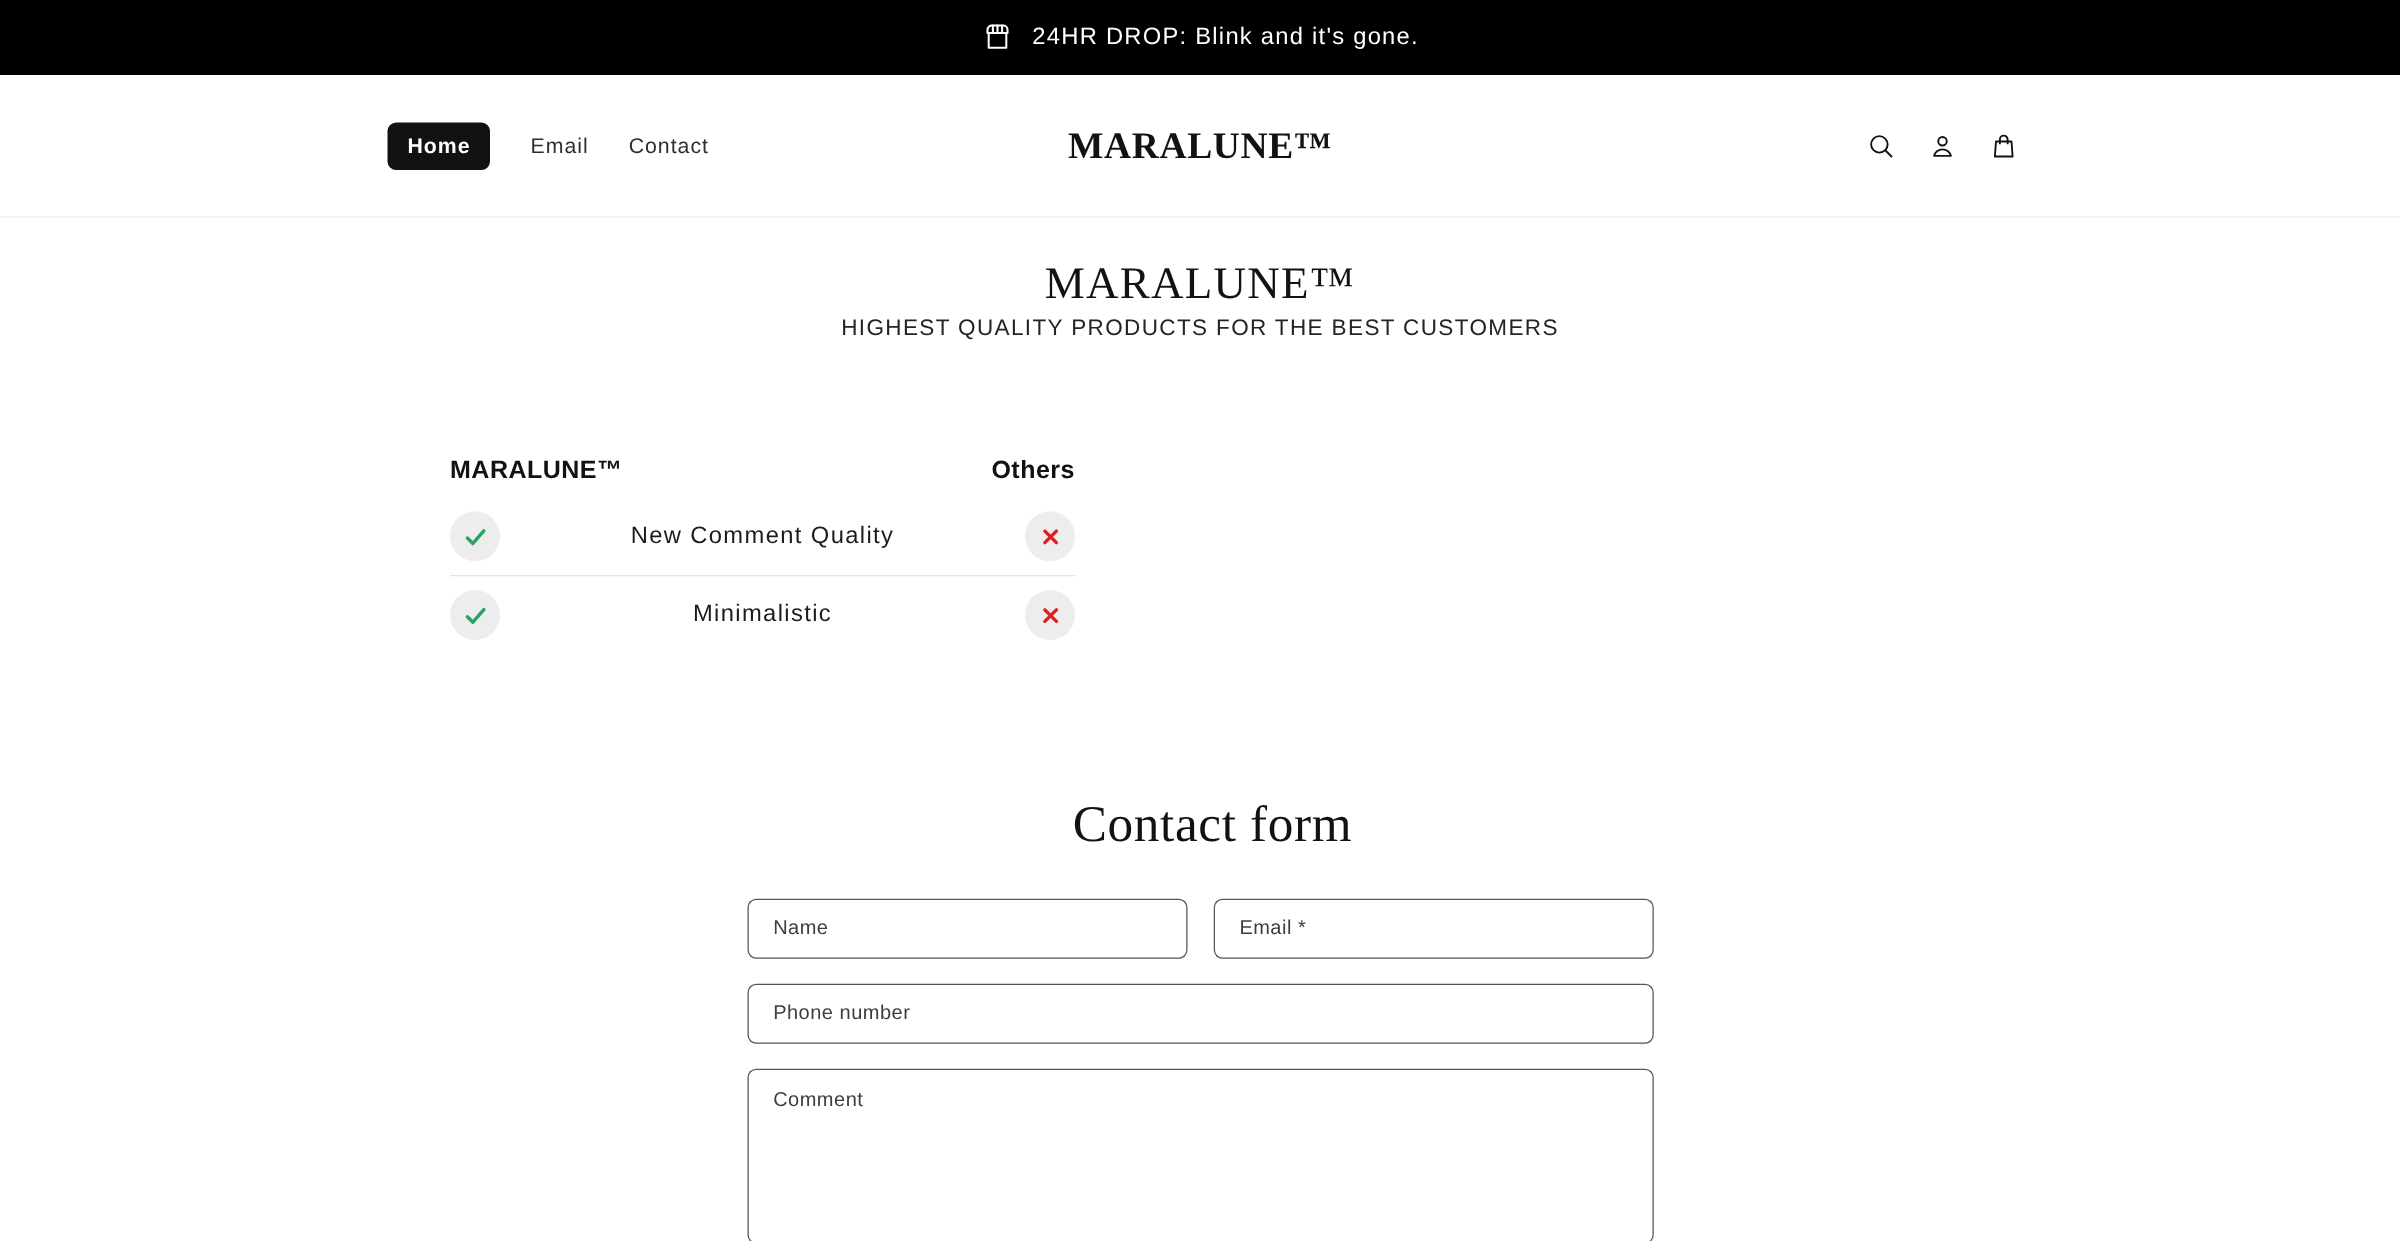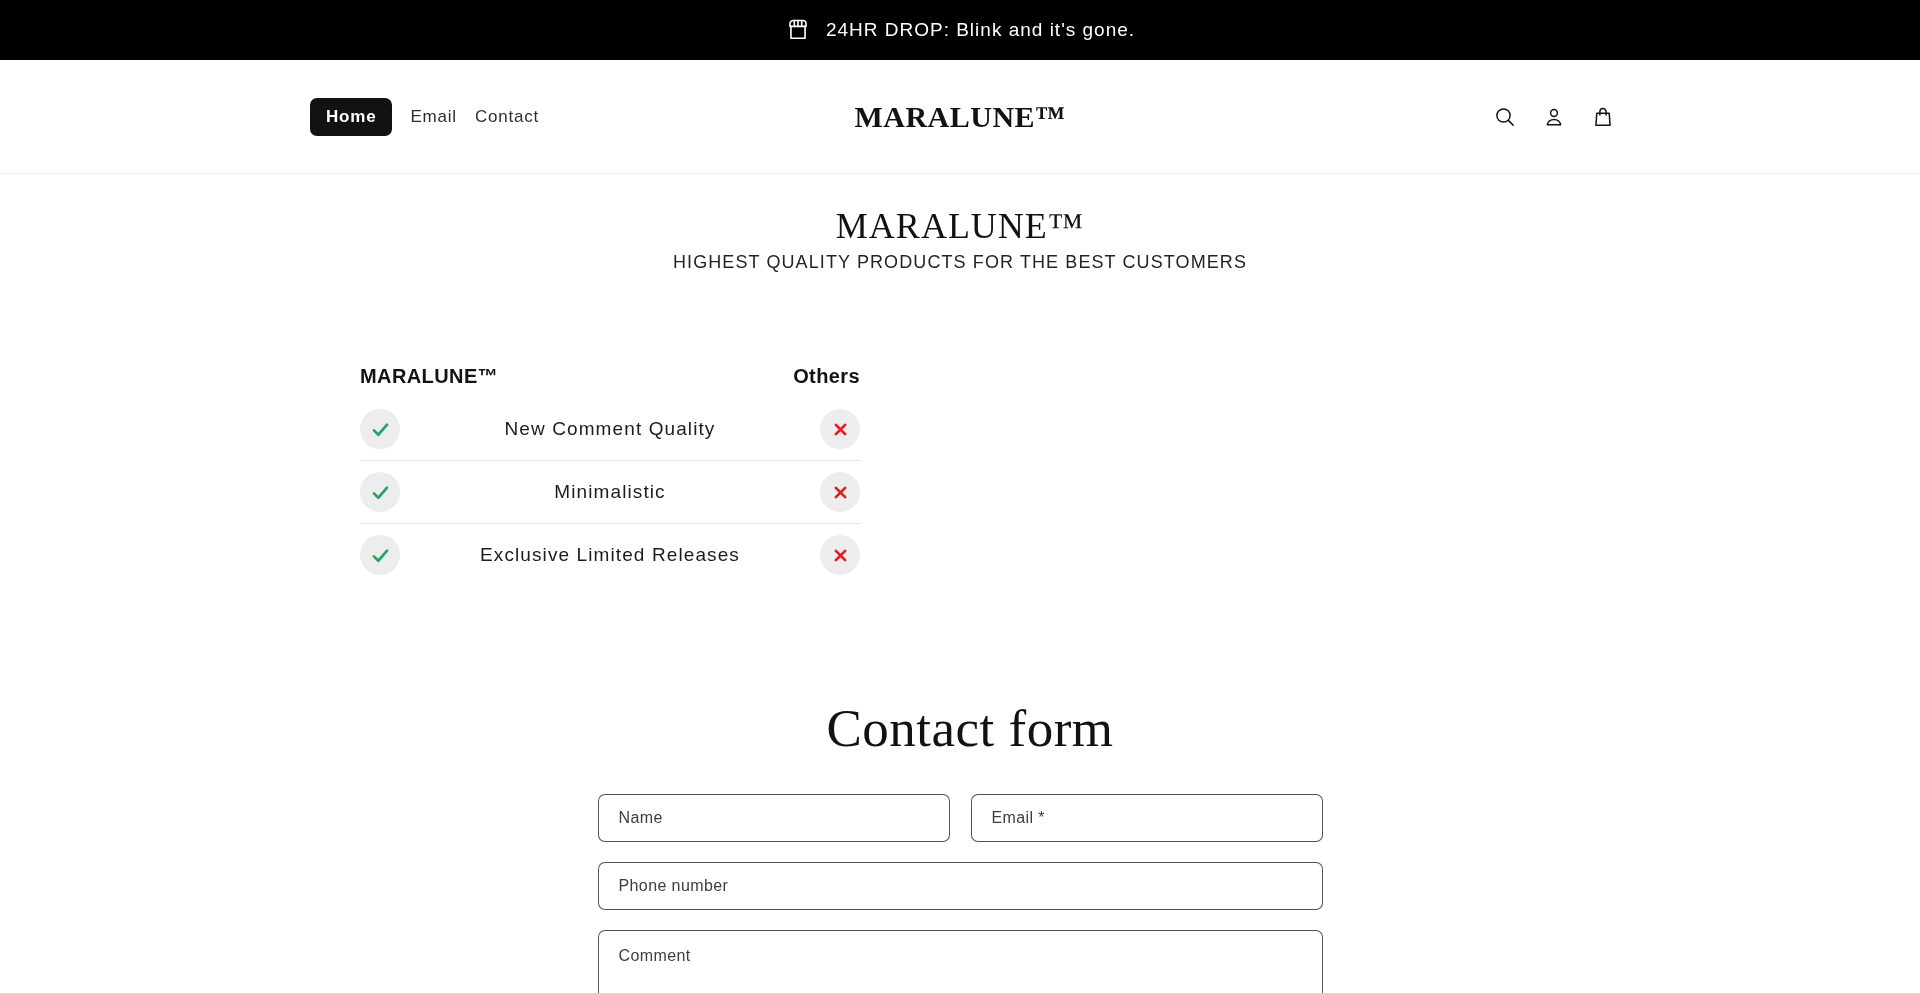--- a/index.html
+++ b/index.html
@@ -10,21 +10,21 @@
   
   .announcement { height:60px; background:#000; color:#fff; display:flex;
     align-items:center; justify-content:center; gap:15px; font-size:19px;
     letter-spacing:1px; font-weight:400; }
   .announcement svg { display:block; }
 
   
   header { position:relative; height:114px; background:#fff;
     border-bottom:1px solid #ededed; }
   nav { position:absolute; left:310px; top:50%; transform:translateY(-50%);
-    display:flex; align-items:center; gap:18px; font-size:17px; letter-spacing:0.8px; }
+    display:flex; align-items:center; gap:32px; font-size:17px; letter-spacing:0.8px; }
   nav a { text-decoration:none; color:#2e2e2e; cursor:pointer; }
   nav a.active { background:#121212; color:#fff; padding:9px 16px;
     border-radius:7px; font-weight:700; }
   .logo { position:absolute; left:50%; top:50%; transform:translate(-50%,-50%);
     font-size:30px; font-weight:700; letter-spacing:0.5px; color:#121212;
     text-decoration:none; white-space:nowrap; }
   .header-icons { position:absolute; right:303px; top:50%; transform:translateY(-50%);
     display:flex; align-items:center; gap:21px; }
   .header-icons .icon-btn { width:28px; height:28px; display:flex; align-items:center;
     justify-content:center; background:none; border:none; cursor:pointer; }
@@ -47,21 +47,21 @@
     font-weight:700; font-size:20px; letter-spacing:0.4px; padding-bottom:10px; }
   .compare-row { display:flex; align-items:center; padding:11px 0; }
   .compare-row + .compare-row { border-top:1px solid #e4e4e4; }
   .compare-row .label { flex:1; text-align:center; font-size:19px;
     letter-spacing:1.1px; color:#1c1c1c; }
   .circle { width:40px; height:40px; border-radius:50%; background:#ededed;
     display:flex; align-items:center; justify-content:center; flex:0 0 auto; }
 
   
   .contact { margin-top:112px; text-align:center; }
-  .contact h2 { font-size:53px; font-weight:400; letter-spacing:0.5px;margin-left:20px; }
+  .contact h2 { font-size:41px; font-weight:400; letter-spacing:0.5px;margin-left:20px; }
   .contact form { width:725px; margin:36px auto 0; display:grid;
     grid-template-columns:1fr 1fr; column-gap:21px; row-gap:20px; }
   .contact input, .contact textarea { width:100%; height:48px;
     border:1px solid rgba(18,18,18,0.72); border-radius:7px; padding:0 20px;
     font-size:16px; letter-spacing:0.4px; color:#121212; background:#fff;
     font-family:"Liberation Sans","DejaVu Sans",sans-serif; outline:none; }
   .contact input::placeholder, .contact textarea::placeholder {
     color:#3d3d3d; opacity:1; }
   .full { grid-column:1 / 3; }
   .contact textarea { height:140px; padding-top:16px; resize:none; }
@@ -145,33 +145,20 @@
           </svg>
       </span>
       <span class="label">Minimalistic</span>
       <span class="circle">
         <svg width="17" height="17" viewBox="0 0 24 24" fill="none" stroke="var(--cross)" stroke-width="3.8" stroke-linecap="round">
             <path d="M5.5 5.5 L18.5 18.5 M18.5 5.5 L5.5 18.5"></path>
           </svg>
       </span>
     </div>
 
-    <div class="compare-row">
-      <span class="circle">
-        <svg width="21" height="21" viewBox="0 0 24 24" fill="none" stroke="var(--check)" stroke-width="3.1" stroke-linecap="round" stroke-linejoin="round">
-            <path d="M4.5 13 l5 5 L19.5 6.5"></path>
-          </svg>
-      </span>
-      <span class="label">Exclusive Limited Releases</span>
-      <span class="circle">
-        <svg width="17" height="17" viewBox="0 0 24 24" fill="none" stroke="var(--cross)" stroke-width="3.8" stroke-linecap="round">
-            <path d="M5.5 5.5 L18.5 18.5 M18.5 5.5 L5.5 18.5"></path>
-          </svg>
-      </span>
-    </div>
   </div>
 </section>
 
 <section class="contact">
   <h2 class="serif">Contact form</h2>
   <form>
     <input type="text" placeholder="Name" style="">
     <input type="text" placeholder="Email *" style="">
     <input type="text" class="full" placeholder="Phone number" style="">
     <textarea class="full" placeholder="Comment" style=""></textarea>

